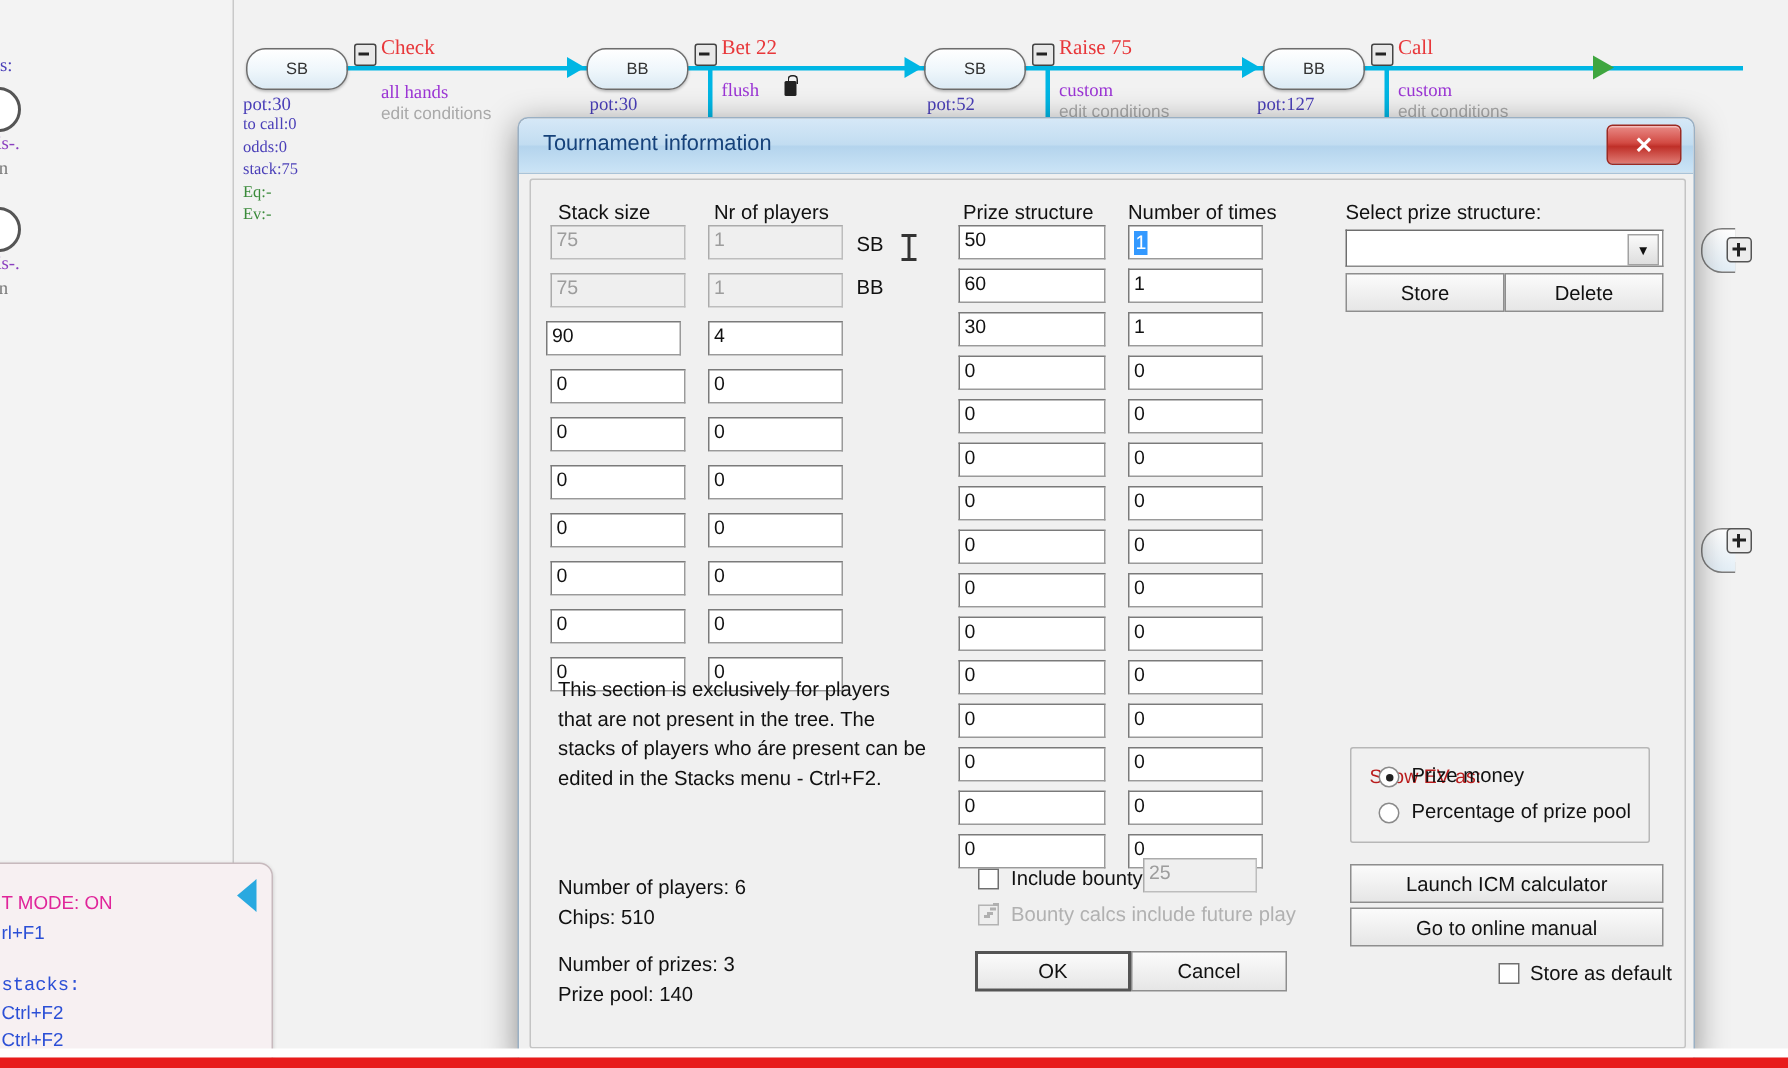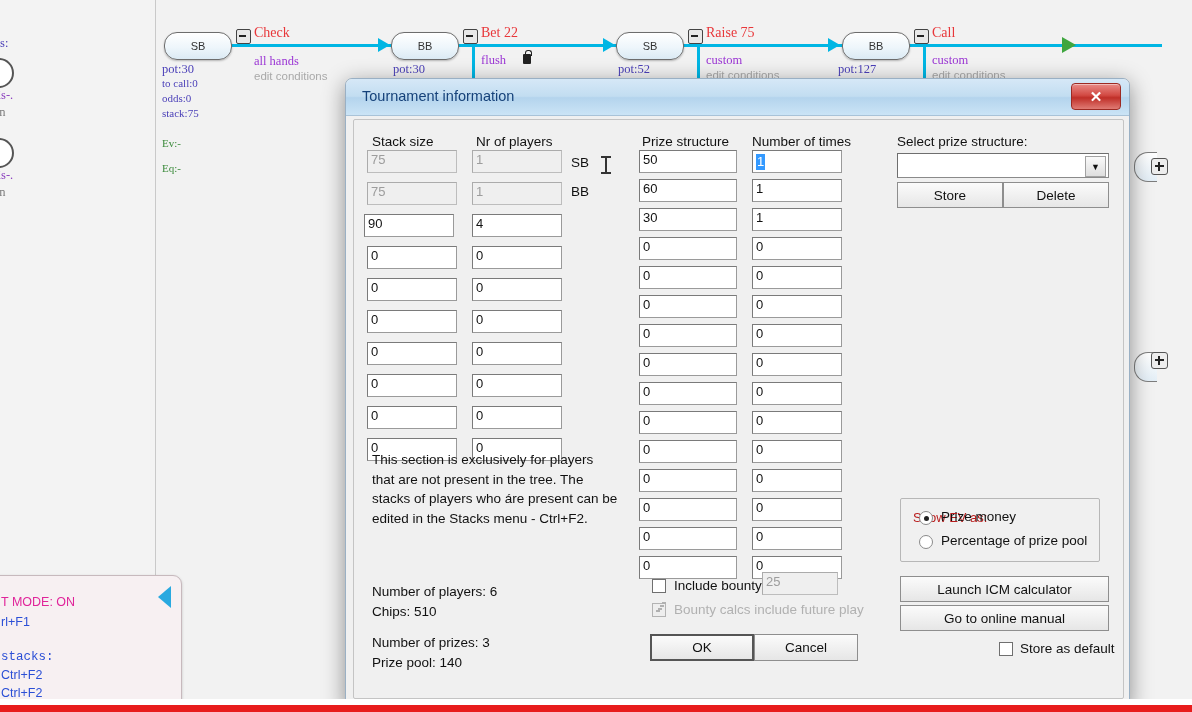--- a/index.html
+++ b/index.html
@@ -123,21 +123,21 @@
 
     <div class="edge" style="left:36px;top:44px;width:970px;"></div>
 
     <div class="node" style="left:8px;top:32px;">
         <span>SB</span>
       </div>
     <div class="pot" style="left:6px;top:62px;">pot:30</div>
     <div class="stat" style="left:6px;top:77px;color:#4a3fb8;">to call:0</div>
     <div class="stat" style="left:6px;top:92px;color:#4a3fb8;">odds:0</div>
     <div class="stat" style="left:6px;top:107px;color:#4a3fb8;">stack:75</div>
-    <div class="stat" style="left:6px;top:122px;color:#3a8a3a;margin-top:40px;">Eq:-</div>
+    <div class="stat" style="left:6px;top:122px;color:#3a8a3a;">Eq:-</div>
     <div class="stat" style="left:6px;top:137px;color:#3a8a3a;">Ev:-</div>
 
     <div class="minus-box" style="left:80px;top:29px;"></div>
     <div class="act-label" style="left:98px;top:25px;">Check</div>
     <div class="sub1" style="left:98px;top:54px;">all hands</div>
     <div class="sub2" style="left:98px;top:70px;">edit conditions</div>
     <div class="arrow" style="left:222px;top:38px;"></div>
 
     <div class="node" style="left:235px;top:32px;">
         <span>BB</span>

